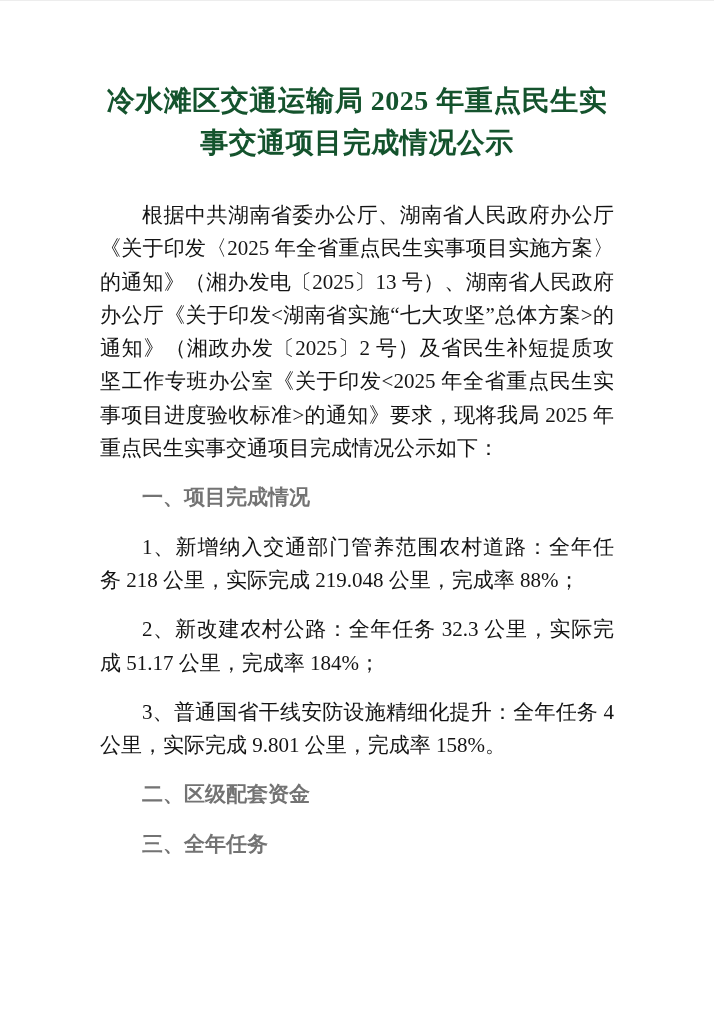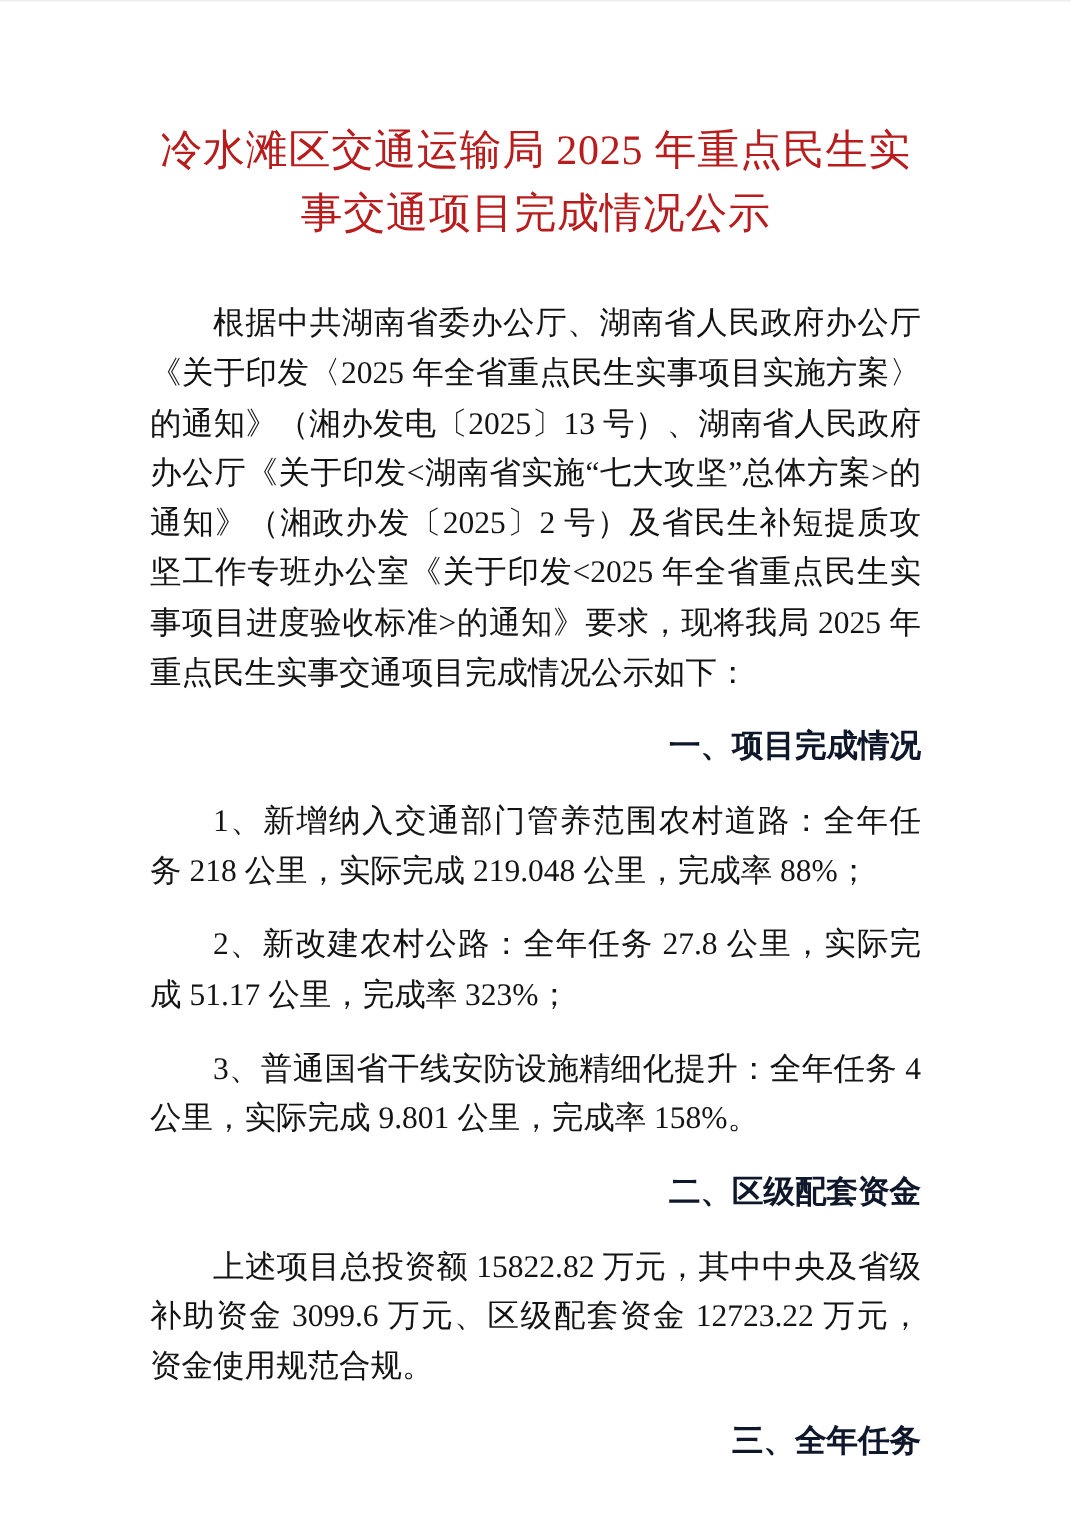--- a/index.html
+++ b/index.html
@@ -20,58 +20,57 @@
   }
   .content {
     box-sizing: border-box;
     padding: 79px 84px 0 84px;
   }
   .doc-title {
     margin: 0 0 35px 0;
     padding: 0 14px;
     font-size: 28px;
     line-height: 42px;
-    font-weight: 400;
+    font-weight: 700;
     text-align: center;
-    color: #b91c1c;
+    color: #14532d;
     letter-spacing: 0.5px;
   }
   .para {
     margin: 16px;
     font-size: 21px;
     line-height: 33.3px;
     text-align: justify;
     text-indent: 2em;
     word-break: break-all;
   }
   .para.heading {
     font-weight: 700;
-    text-align: right;
-    color: #0f172a;
+    text-align: left;
+    color: #737373;
   }
 </style>
 </head>
 <body>
 
 <div class="page">
   <div class="content">
 
     <h1 class="doc-title">冷水滩区交通运输局 2025 年重点民生实事交通项目完成情况公示</h1>
 
     <p class="para">根据中共湖南省委办公厅、湖南省人民政府办公厅《关于印发〈2025 年全省重点民生实事项目实施方案〉的通知》（湘办发电〔2025〕13 号）、湖南省人民政府办公厅《关于印发&lt;湖南省实施“七大攻坚”总体方案&gt;的通知》（湘政办发〔2025〕2 号）及省民生补短提质攻坚工作专班办公室《关于印发&lt;2025 年全省重点民生实事项目进度验收标准&gt;的通知》要求，现将我局 2025 年重点民生实事交通项目完成情况公示如下：</p>
 
     <p class="para heading">一、项目完成情况</p>
 
     <p class="para">1、新增纳入交通部门管养范围农村道路：全年任务 218 公里，实际完成 219.048 公里，完成率 88%；</p>
 
-    <p class="para">2、新改建农村公路：全年任务 27.8 公里，实际完成 51.17 公里，完成率 323%；</p>
+    <p class="para">2、新改建农村公路：全年任务 32.3 公里，实际完成 51.17 公里，完成率 184%；</p>
 
     <p class="para">3、普通国省干线安防设施精细化提升：全年任务 4 公里，实际完成 9.801 公里，完成率 158%。</p>
 
     <p class="para heading">二、区级配套资金</p>
 
-    <p class="para">上述项目总投资额 15822.82 万元，其中中央及省级补助资金 3099.6 万元、区级配套资金 12723.22 万元，资金使用规范合规。</p>
 
     <p class="para heading">三、全年任务</p>
 
 
   </div>
 </div>
 
 </body></html>

